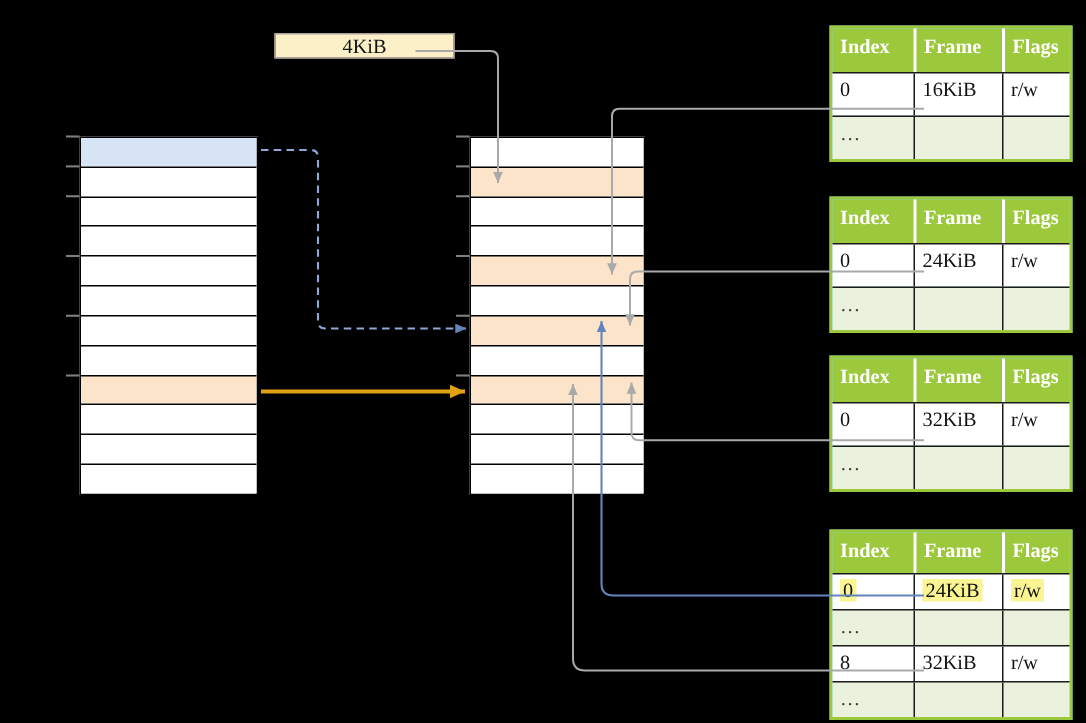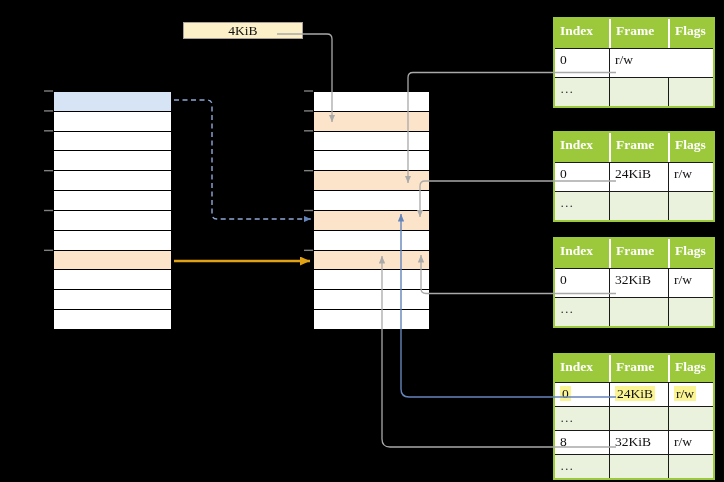--- a/index.html
+++ b/index.html
@@ -75,20 +75,21 @@
       <div class="mem-row" style="background: rgb(255, 255, 255);"></div>
     </div>
     <div class="ptable" style="left: 553px; top: 17px; width: 162px;">
       <div class="hrow" style="height: 29px;">
         <div class="hcell" style="width: 54px;">Index</div>
         <div class="hcell" style="width: 59px;">Frame</div>
         <div class="hcell" style="width: 45px;">Flags</div>
       </div>
       <div class="brow" style="height: 28px; background: rgb(255, 255, 255);">
         <div class="bcell" style="width: 54px;"><span>0</span></div>
+        <div class="bcell" style="width: 59px;"><span>16KiB</span></div>
         <div class="bcell" style="width: 45px;"><span>r/w</span></div>
       </div>
       <div class="brow" style="height: 28px; background: rgb(234, 241, 220);">
         <div class="bcell" style="width: 54px;"><span class="dots">…</span></div>
         <div class="bcell" style="width: 59px;"></div>
         <div class="bcell" style="width: 45px;"></div>
       </div>
     </div>
     <div class="ptable" style="left: 553px; top: 131px; width: 162px;">
       <div class="hrow" style="height: 29px;">

